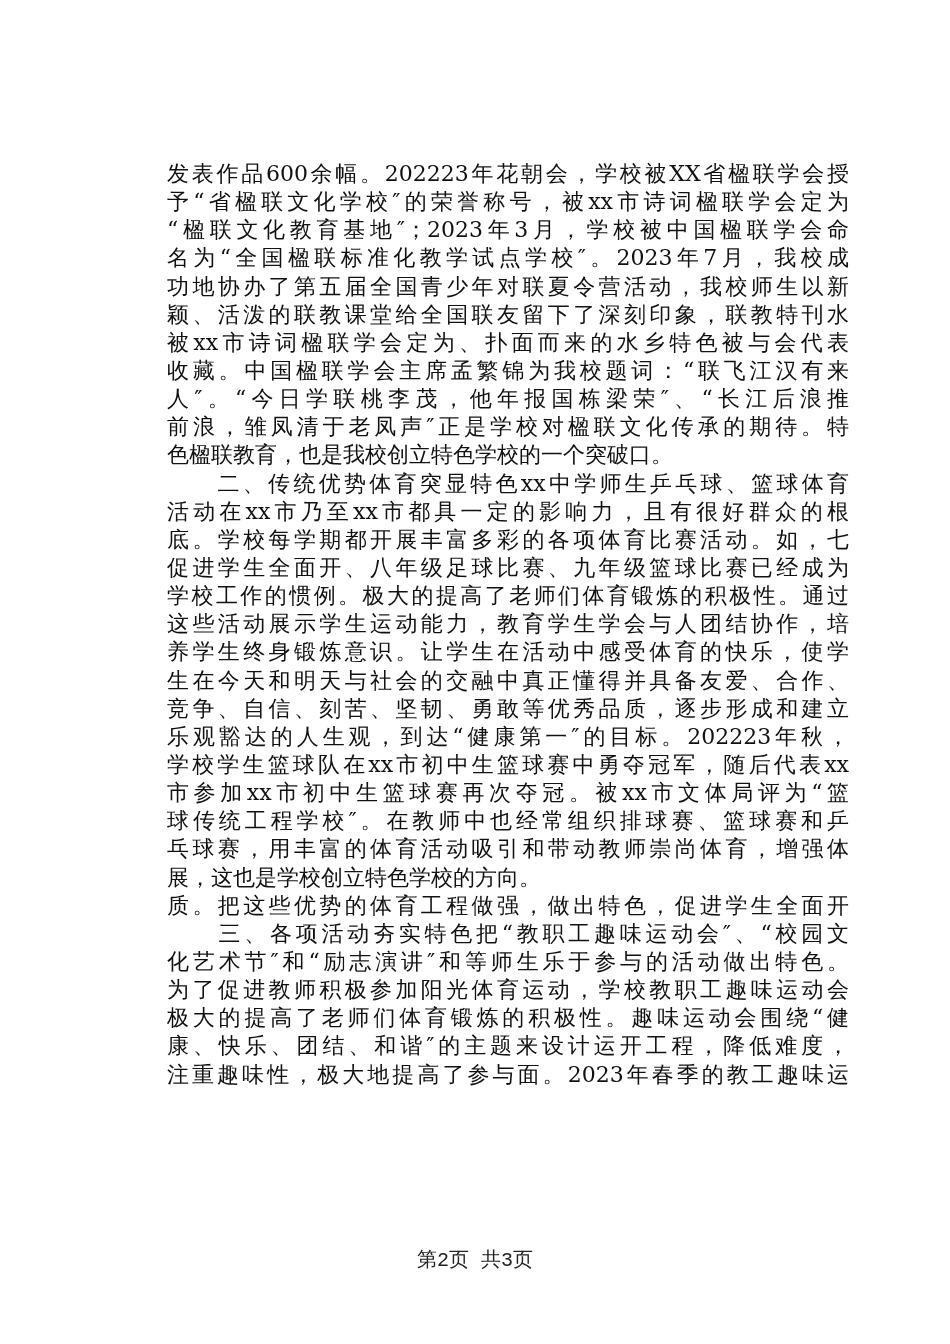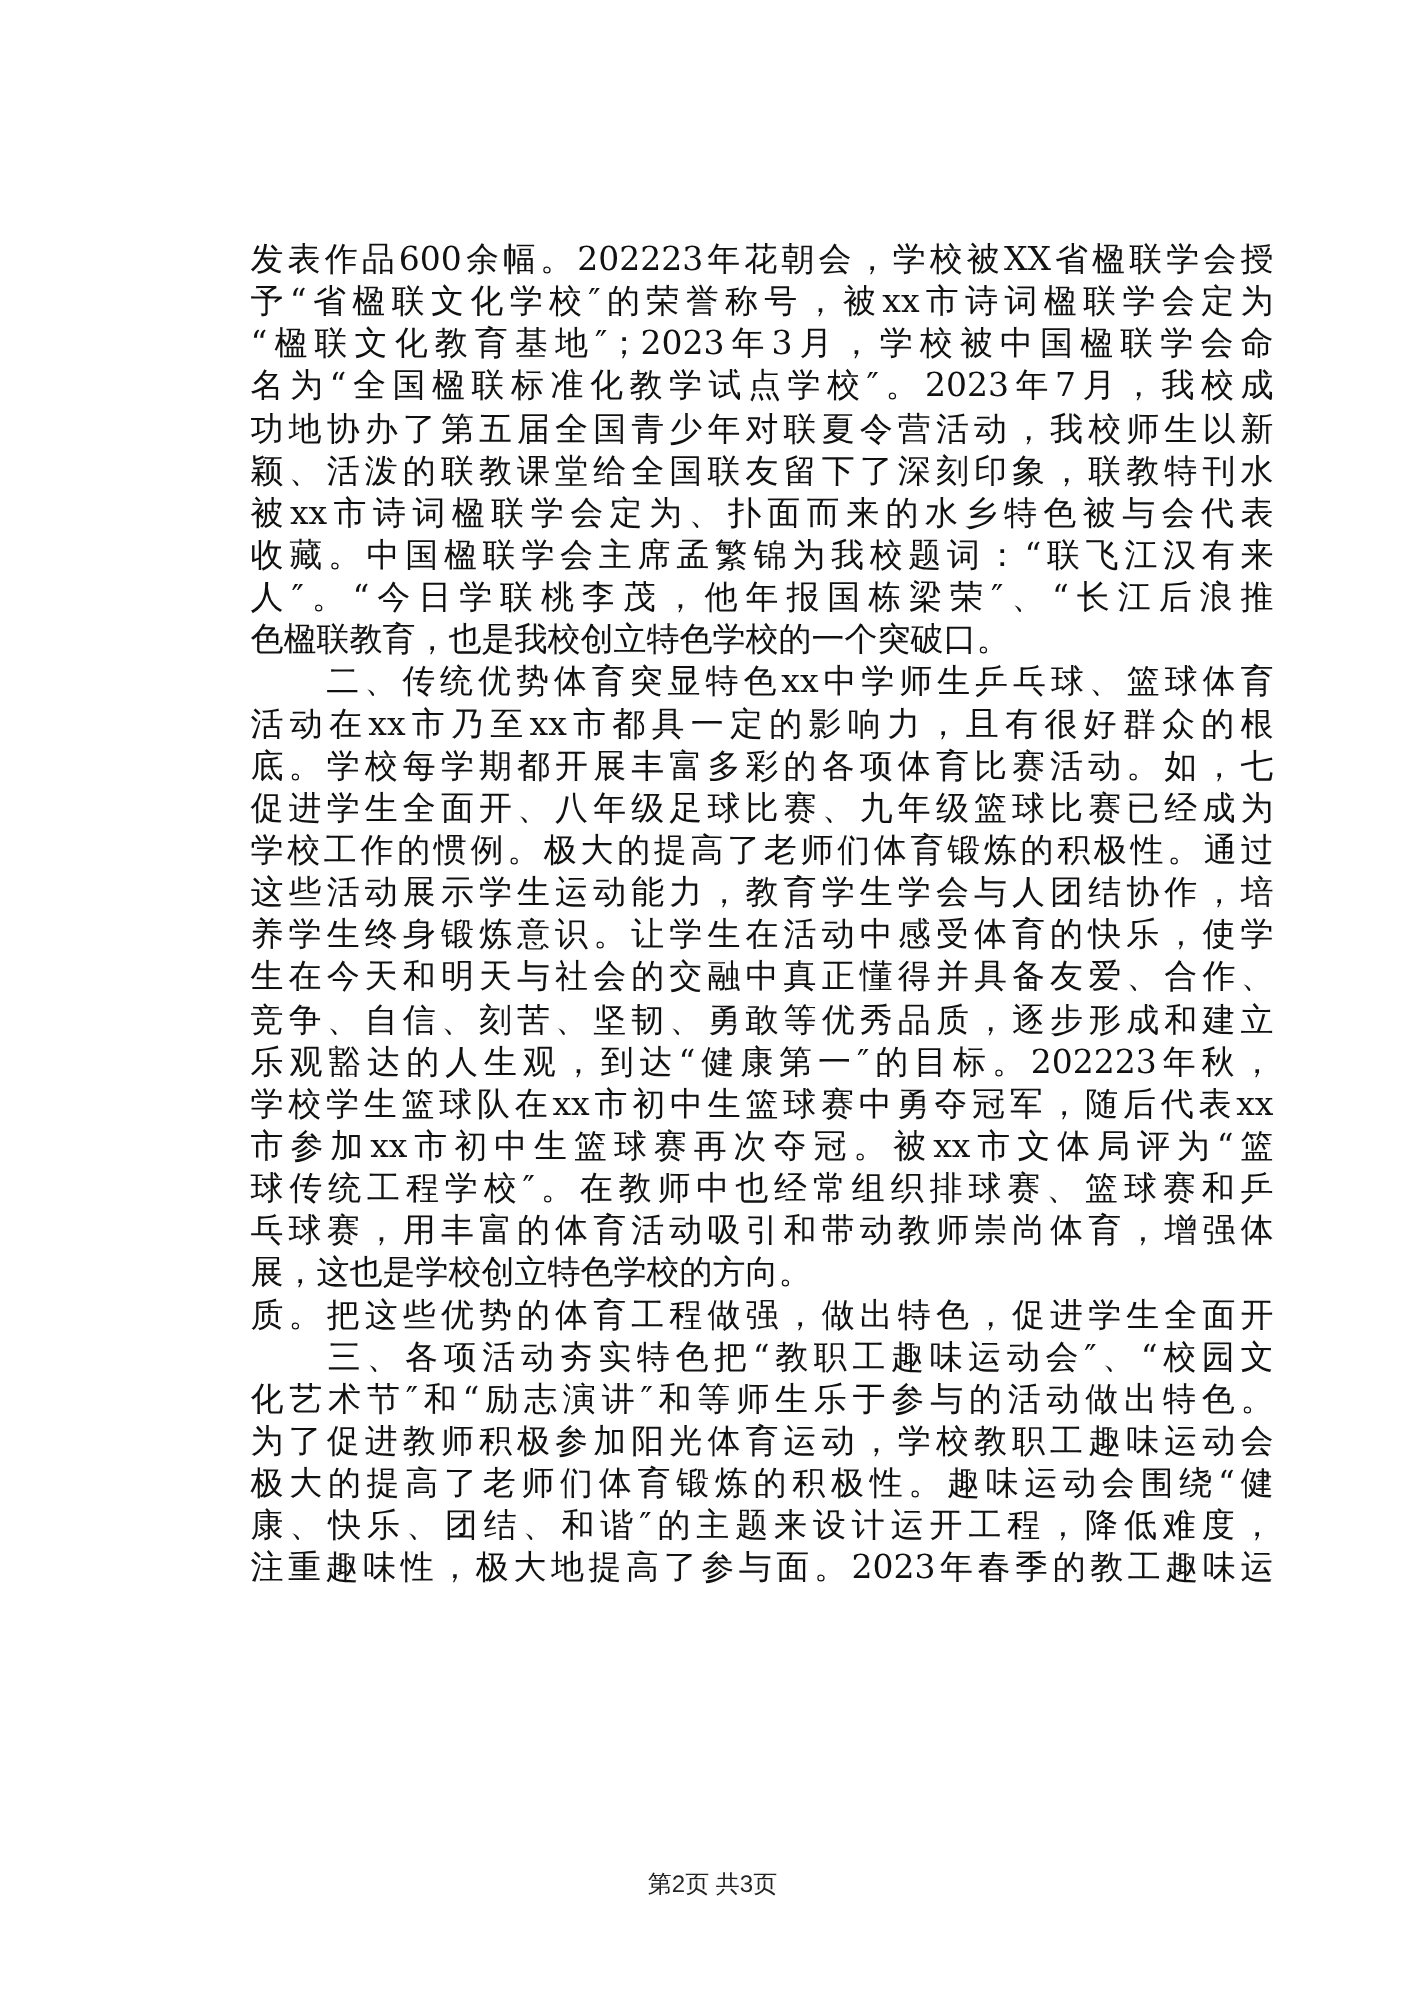--- a/index.html
+++ b/index.html
@@ -33,38 +33,39 @@
     }
     .line.last {
       text-align-last: left;
     }
     .footer {
       position: absolute;
       top: 1246px;
       left: 0;
       width: 950px;
       text-align: center;
-      font-size: 16px;
+      font-size: 20px;
       color: #222222;
-      font-family: Liberation Sans, sans-serif;
+      font-family: Liberation Mono, monospace;
     }
   </style>
 </head>
 <body>
 
 <div class="page">
   <div class="line">发表作品600余幅。202223年花朝会，学校被XX省楹联学会授</div>
   <div class="line">予“省楹联文化学校″的荣誉称号，被xx市诗词楹联学会定为</div>
   <div class="line">“楹联文化教育基地″；2023年3月，学校被中国楹联学会命</div>
   <div class="line">名为“全国楹联标准化教学试点学校″。2023年7月，我校成</div>
   <div class="line">功地协办了第五届全国青少年对联夏令营活动，我校师生以新</div>
   <div class="line">颖、活泼的联教课堂给全国联友留下了深刻印象，联教特刊水</div>
   <div class="line">被xx市诗词楹联学会定为、扑面而来的水乡特色被与会代表</div>
   <div class="line">收藏。中国楹联学会主席孟繁锦为我校题词：“联飞江汉有来</div>
   <div class="line">人″。“今日学联桃李茂，他年报国栋梁荣″、“长江后浪推</div>
+  <div class="line">前浪，雏凤清于老凤声″正是学校对楹联文化传承的期待。特</div>
   <div class="line last">色楹联教育，也是我校创立特色学校的一个突破口。</div>
   <div class="line">　　二、传统优势体育突显特色xx中学师生乒乓球、篮球体育</div>
   <div class="line">活动在xx市乃至xx市都具一定的影响力，且有很好群众的根</div>
   <div class="line">底。学校每学期都开展丰富多彩的各项体育比赛活动。如，七</div>
   <div class="line">促进学生全面开、八年级足球比赛、九年级篮球比赛已经成为</div>
   <div class="line">学校工作的惯例。极大的提高了老师们体育锻炼的积极性。通过</div>
   <div class="line">这些活动展示学生运动能力，教育学生学会与人团结协作，培</div>
   <div class="line">养学生终身锻炼意识。让学生在活动中感受体育的快乐，使学</div>
   <div class="line">生在今天和明天与社会的交融中真正懂得并具备友爱、合作、</div>
   <div class="line">竞争、自信、刻苦、坚韧、勇敢等优秀品质，逐步形成和建立</div>

